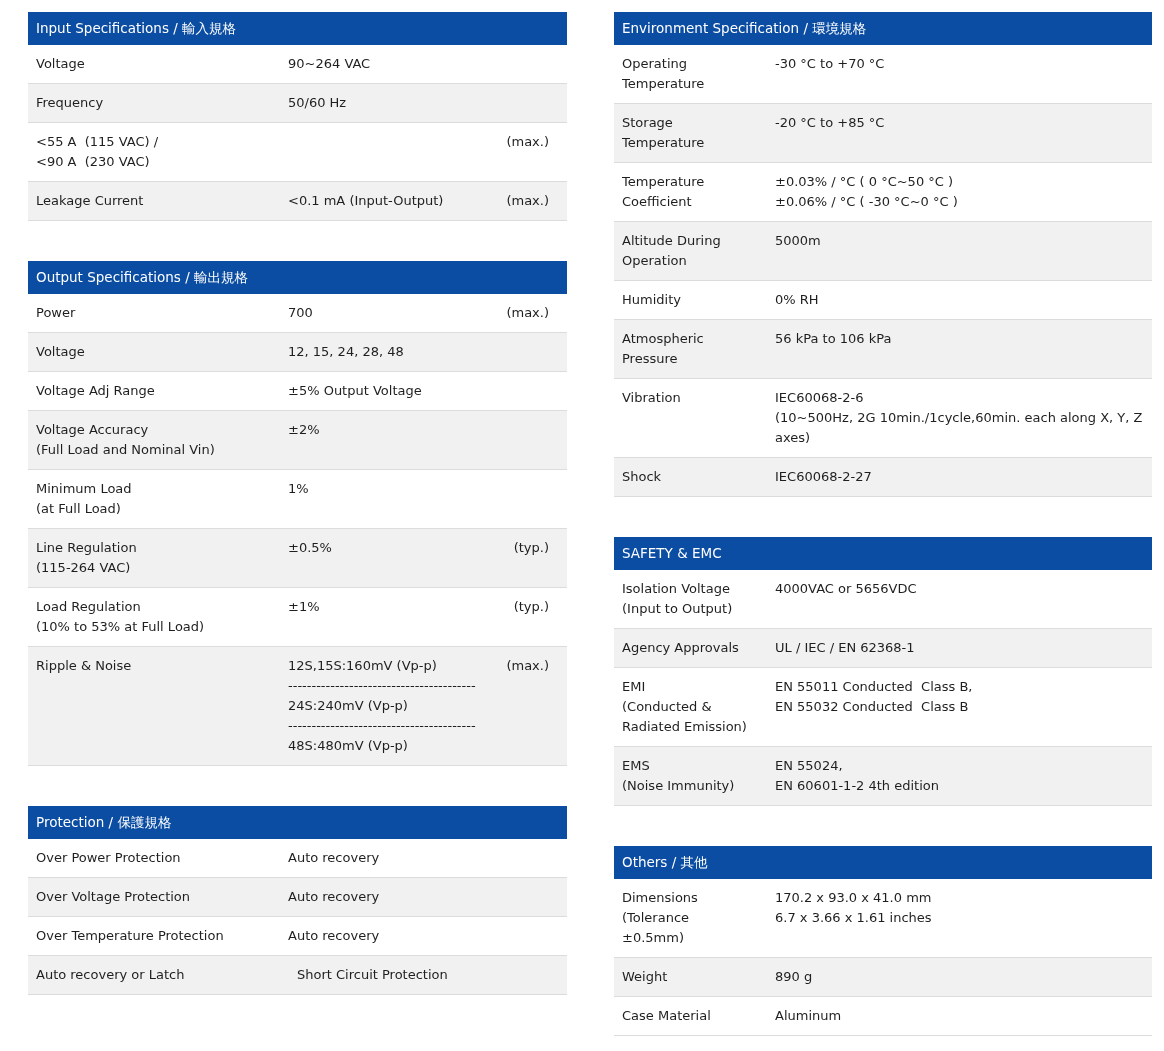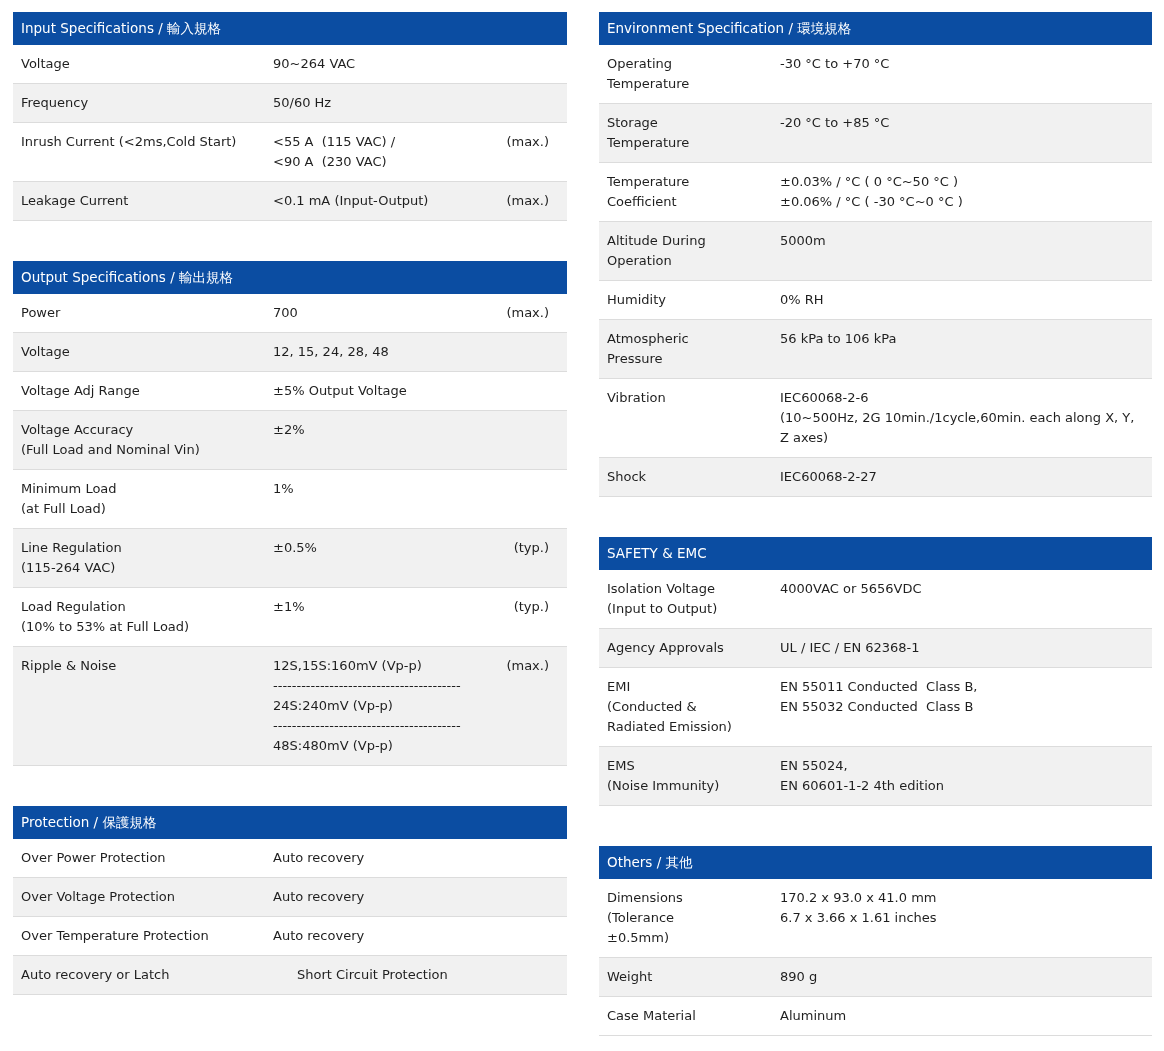--- a/index.html
+++ b/index.html
@@ -13,36 +13,36 @@
   html,body{margin:0;padding:0;background:#ffffff;}
   body{
     width:1164px;height:1051px;overflow:hidden;
     font-family:"DejaVu Sans","Liberation Sans",sans-serif;
     color:var(--text);
   }
   .page{display:flex;gap:31px;padding:12px;}
   .col{display:block;}
   .col-left{width:555px;}
   .col-right{width:554px;}
-  .spec-table{margin:0 0 40px 1px;}
+  .spec-table{margin:0 0 40px 16px;}
   .thead{
     background:var(--header-bg);
     color:var(--header-text);
     font-size:13.5px;
     line-height:17px;
     padding:8px 8px;
   }
   .row{
     display:flex;
     border-bottom:1px solid var(--border);
     font-size:13px;
     line-height:20px;
   }
   .col-left .row{padding:9px 18px 9px 8px;}
-  .col-right .row{padding:9px 8px 9px 8px;gap:20px;}
+  .col-right .row{padding:9px 8px 9px 8px;}
   .rows .row:nth-child(even){background:var(--alt-row);}
   .cell{white-space:pre-wrap;}
   .cell.label{align-self:flex-start;padding-right:14px;}
   .col-left .cell.label{width:252px;}
   .col-right .cell.label{width:153px;}
   .cell.value{flex:1;}
   .cell.note{width:60px;text-align:right;white-space:nowrap;}
 </style>
 </head>
 <body>
@@ -54,21 +54,20 @@
         <div class="rows">
           <div class="row">
             <div class="cell label">Voltage</div>
             <div class="cell value">90~264 VAC</div>
           </div>
           <div class="row">
             <div class="cell label">Frequency</div>
             <div class="cell value">50/60 Hz</div>
           </div>
           <div class="row">
-            <div class="cell label">Inrush Current (&lt;2ms,Cold Start)</div>
             <div class="cell value">&lt;55 A  (115 VAC) /
 &lt;90 A  (230 VAC)</div>
             <div class="cell note">(max.)</div>
           </div>
           <div class="row">
             <div class="cell label">Leakage Current</div>
             <div class="cell value">&lt;0.1 mA (Input-Output)</div>
             <div class="cell note">(max.)</div>
           </div>
         </div>

